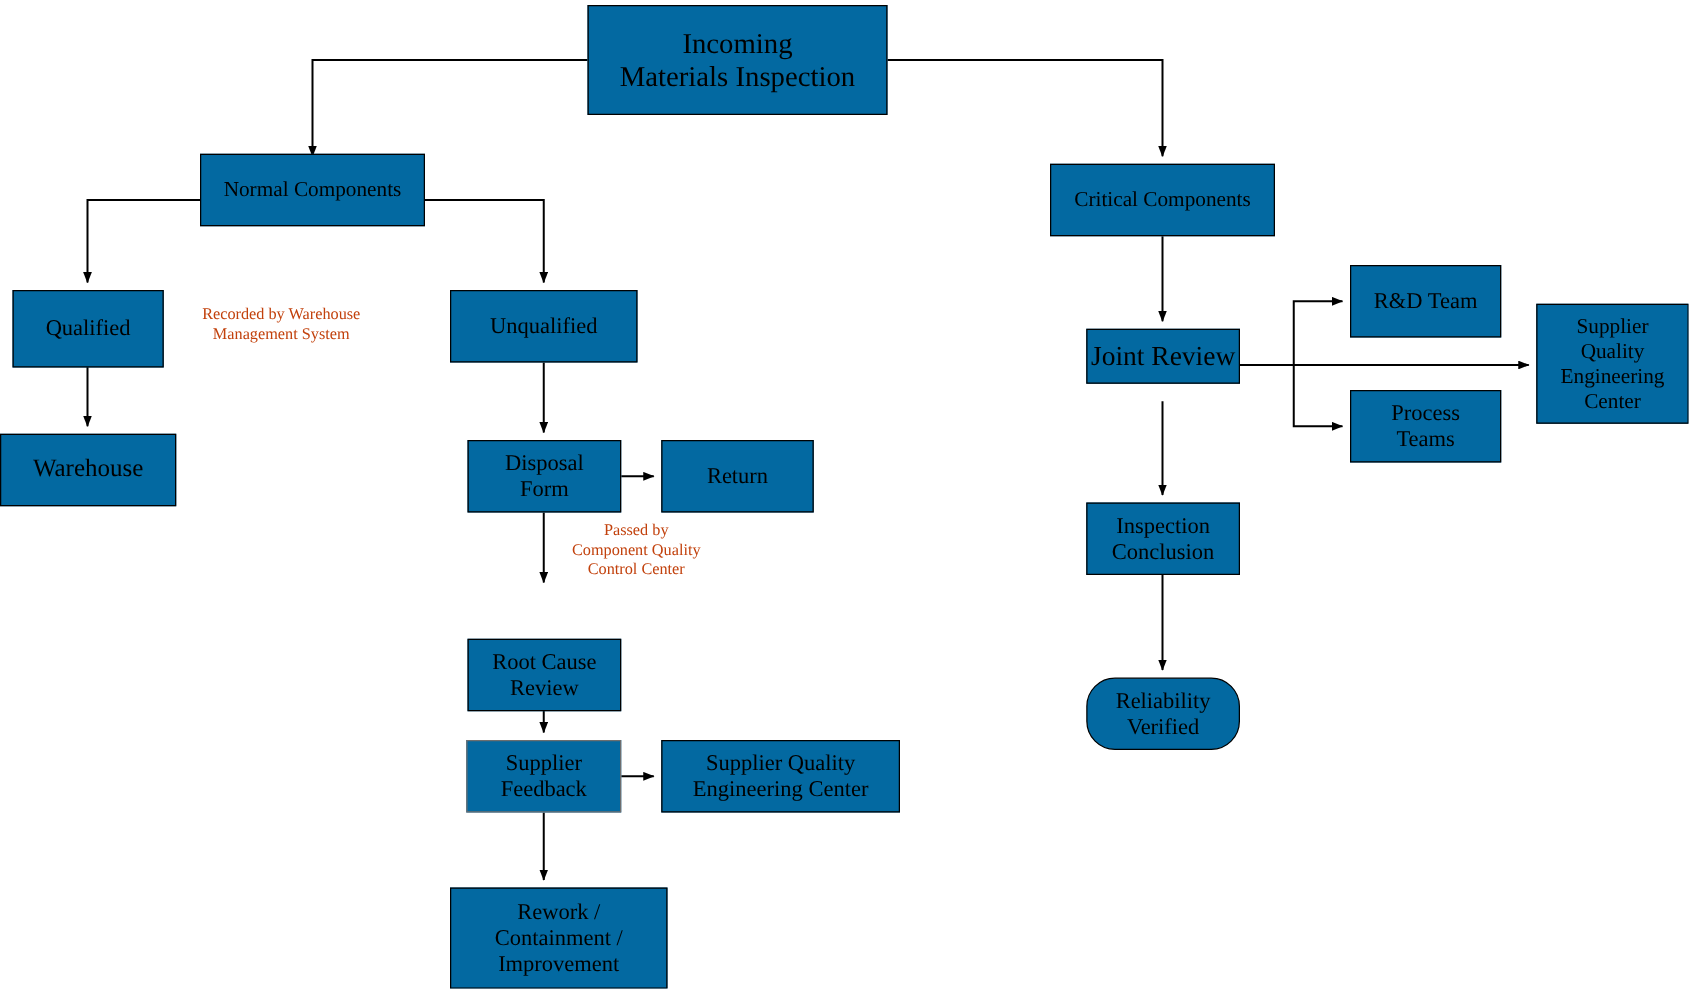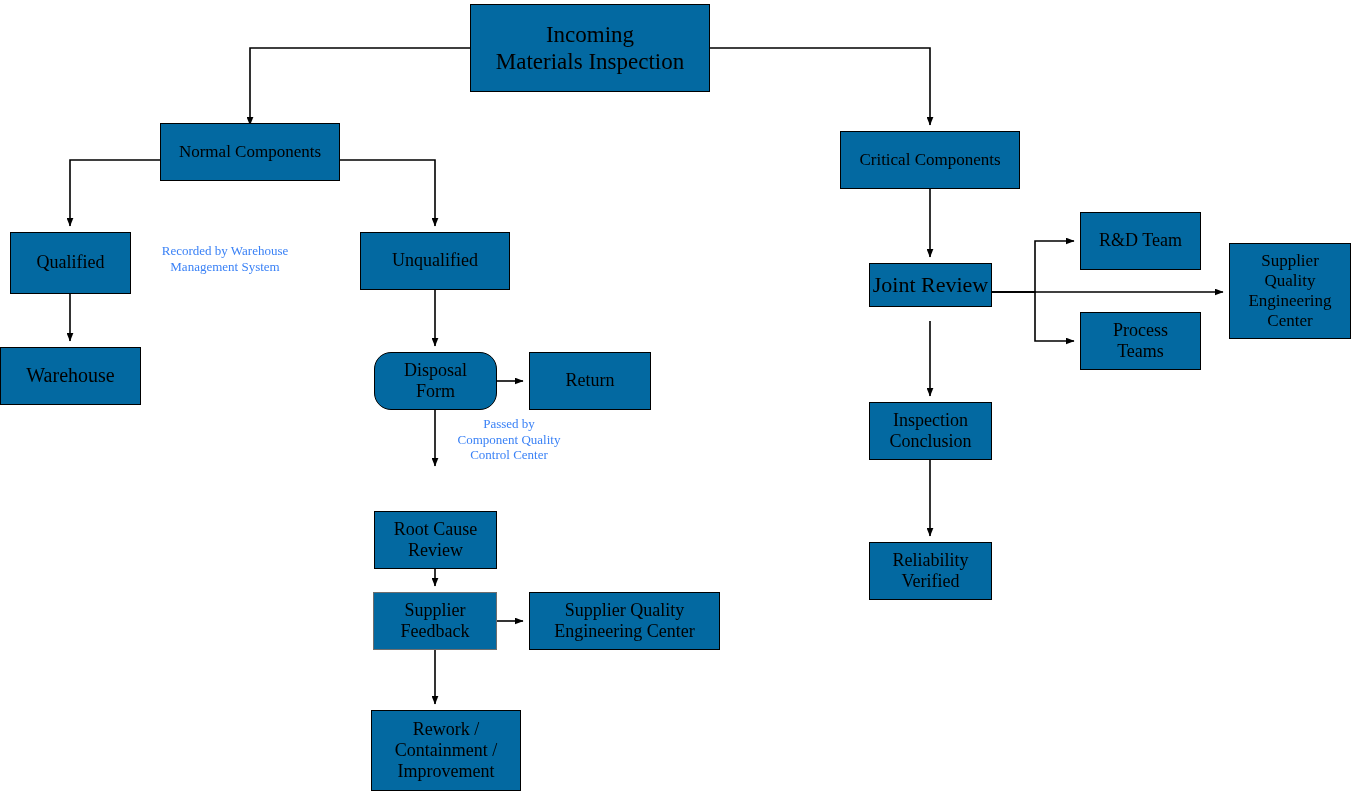--- a/index.html
+++ b/index.html
@@ -33,21 +33,21 @@
     text-align: center;
     color: #000000;
     line-height: 1.18;
     white-space: pre-line;
     z-index: 2;
   }
   .node.soft { border-color: #6e6e6e; }
   .note {
     position: absolute;
     text-align: center;
-    color: #3b82f6;
+    color: #c2410c;
     line-height: 1.2;
     white-space: pre-line;
     z-index: 2;
   }
 </style>
 </head>
 <body>
 
 <div id="canvas">
   <svg id="edges" viewBox="0 0 1351 791">
@@ -77,43 +77,43 @@
       </g>
   </svg>
   <div id="node-layer">
       <div class="node" style="left: 470px; top: 4px; width: 240px; height: 88px; font-size: 23px;"><span>Incoming
 Materials Inspection</span></div>
       <div class="node" style="left: 160px; top: 123px; width: 180px; height: 58px; font-size: 17px;"><span>Normal Components</span></div>
       <div class="node" style="left: 840px; top: 131px; width: 180px; height: 58px; font-size: 17px;"><span>Critical Components</span></div>
       <div class="node" style="left: 10px; top: 232px; width: 121px; height: 62px; font-size: 18px;"><span>Qualified</span></div>
       <div class="node" style="left: 0px; top: 347px; width: 141px; height: 58px; font-size: 20px;"><span>Warehouse</span></div>
       <div class="node" style="left: 360px; top: 232px; width: 150px; height: 58px; font-size: 18px;"><span>Unqualified</span></div>
-      <div class="node" style="left: 374px; top: 352px; width: 123px; height: 58px; font-size: 18px; border-radius: 17px;"><span>Disposal
+      <div class="node" style="left: 374px; top: 352px; width: 123px; height: 58px; font-size: 18px;"><span>Disposal
 Form</span></div>
       <div class="node" style="left: 529px; top: 352px; width: 122px; height: 58px; font-size: 18px;"><span>Return</span></div>
       <div class="node" style="left: 374px; top: 472px; width: 123px; height: 58px; font-size: 18px; margin-top: 39px;"><span>Root Cause
 Review</span></div>
       <div class="node soft" style="left: 373px; top: 592px; width: 124px; height: 58px; font-size: 18px;"><span>Supplier
 Feedback</span></div>
       <div class="node" style="left: 529px; top: 592px; width: 191px; height: 58px; font-size: 18px;"><span>Supplier Quality
 Engineering Center</span></div>
-      <div class="node" style="left: 360px; top: 710px; width: 150px; height: 81px; font-size: 18px; margin-left: 11px;"><span>Rework /
+      <div class="node" style="left: 360px; top: 710px; width: 174px; height: 81px; font-size: 18px;"><span>Rework /
 Containment /
 Improvement</span></div>
       <div class="node" style="left: 869px; top: 263px; width: 123px; height: 44px; font-size: 22px;"><span>Joint Review</span></div>
       <div class="node" style="left: 1080px; top: 212px; width: 121px; height: 58px; font-size: 18px;"><span>R&amp;D Team</span></div>
       <div class="node" style="left: 1080px; top: 312px; width: 121px; height: 58px; font-size: 18px;"><span>Process
 Teams</span></div>
       <div class="node" style="left: 1229px; top: 243px; width: 122px; height: 96px; font-size: 17px;"><span>Supplier
 Quality
 Engineering
 Center</span></div>
       <div class="node" style="left: 869px; top: 402px; width: 123px; height: 58px; font-size: 18px;"><span>Inspection
 Conclusion</span></div>
-      <div class="node" style="left: 869px; top: 542px; width: 123px; height: 58px; font-size: 18px;"><span>Reliability
+      <div class="node" style="left: 869px; top: 542px; width: 123px; height: 58px; font-size: 18px; border-radius: 23px;"><span>Reliability
 Verified</span></div>
     </div>
   <div id="note-layer">
       <div class="note" style="left: 140px; top: 243px; width: 170px; font-size: 13px;">Recorded by Warehouse
 Management System</div>
       <div class="note" style="left: 424px; top: 416px; width: 170px; font-size: 13px;">Passed by
 Component Quality
 Control Center</div>
     </div>
 </div>

